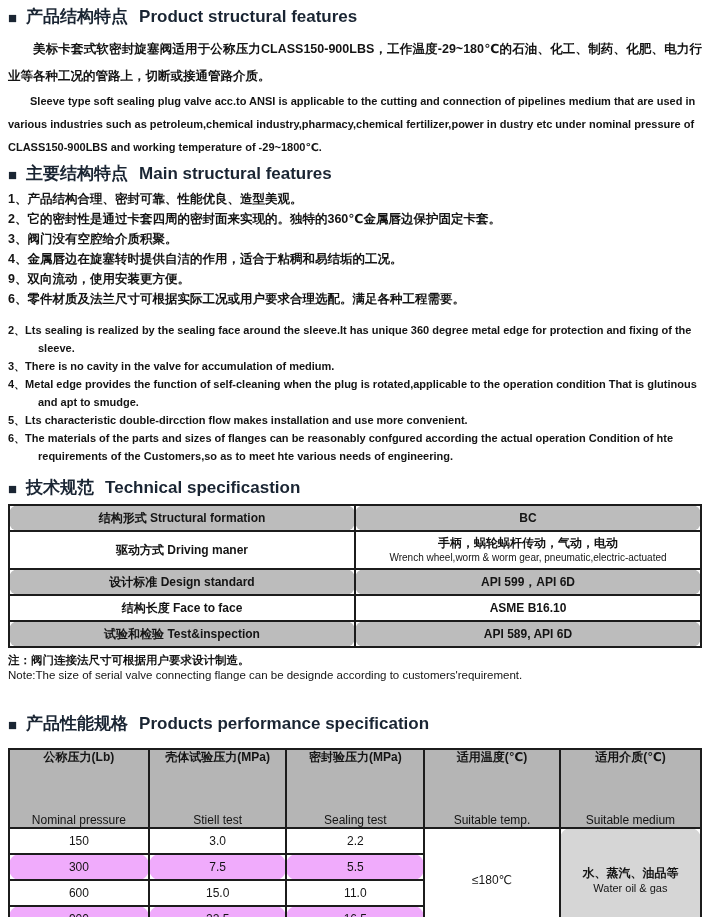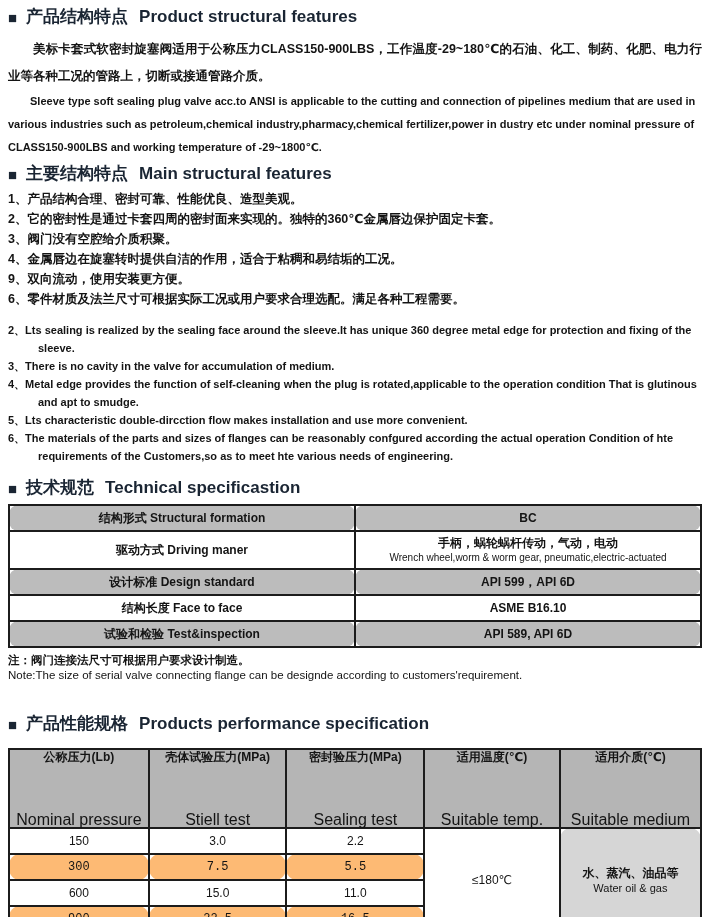--- a/index.html
+++ b/index.html
@@ -57,24 +57,24 @@
 
   
   .note { margin-top:5px; }
   .note-zh { font-size:11.5px; font-weight:bold; line-height:15px; }
   .note-en { font-size:11.5px; font-weight:normal; line-height:15px; }
 
   
   .perf-table { margin-top:13px; }
   .perf-table th { background:#b5b5b5; height:50px; font-weight:bold; }
   .perf-table th .zh { font-size:12px; line-height:15px; }
-  .perf-table th .en { font-size:16px; font-weight:normal; line-height:14px;margin-top:48px; }
+  .perf-table th .en { font-size:12px; font-weight:normal; line-height:14px;margin-top:48px; }
   .perf-table td { height:26px; font-size:12px;border-radius:11px; }
   .perf-table .num { font-weight:normal; }
-  .perf-row-gray td { background:#fdba74;font-family:Liberation Mono, monospace; }
+  .perf-row-gray td { background:#f0abfc; }
   .cell-temp { background:#ffffff; font-weight:normal; }
   .cell-medium { background:#d6d6d6; }
   .cell-medium .zh { font-size:12px; font-weight:bold; line-height:15px; }
   .cell-medium .en { font-size:11px; font-weight:normal; line-height:14px; }
 </style>
 </head>
 <body>
 
 <div class="page">
 

